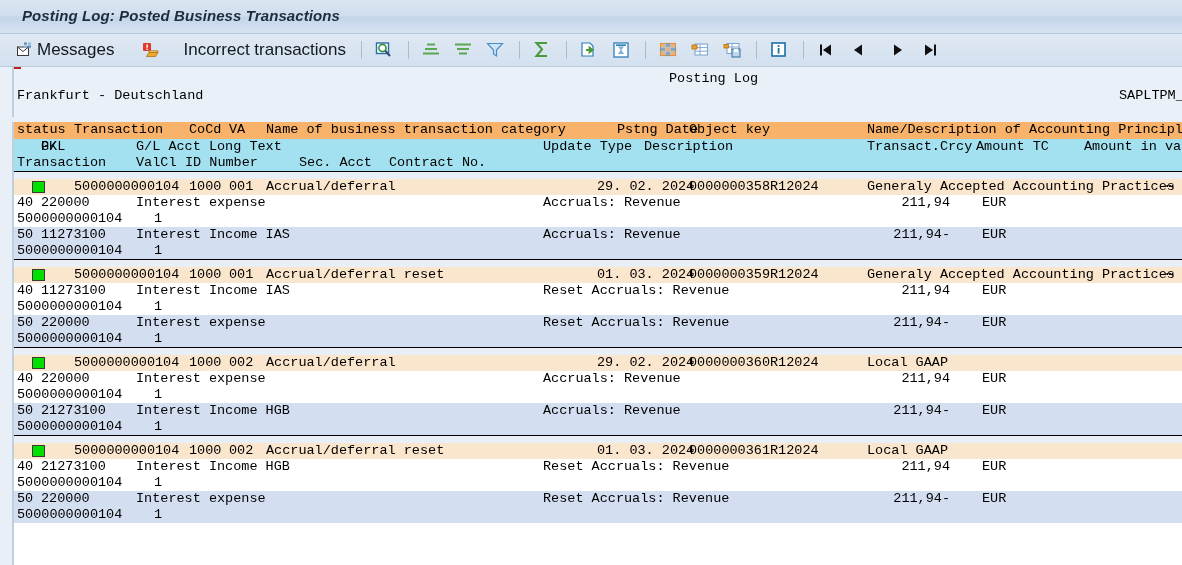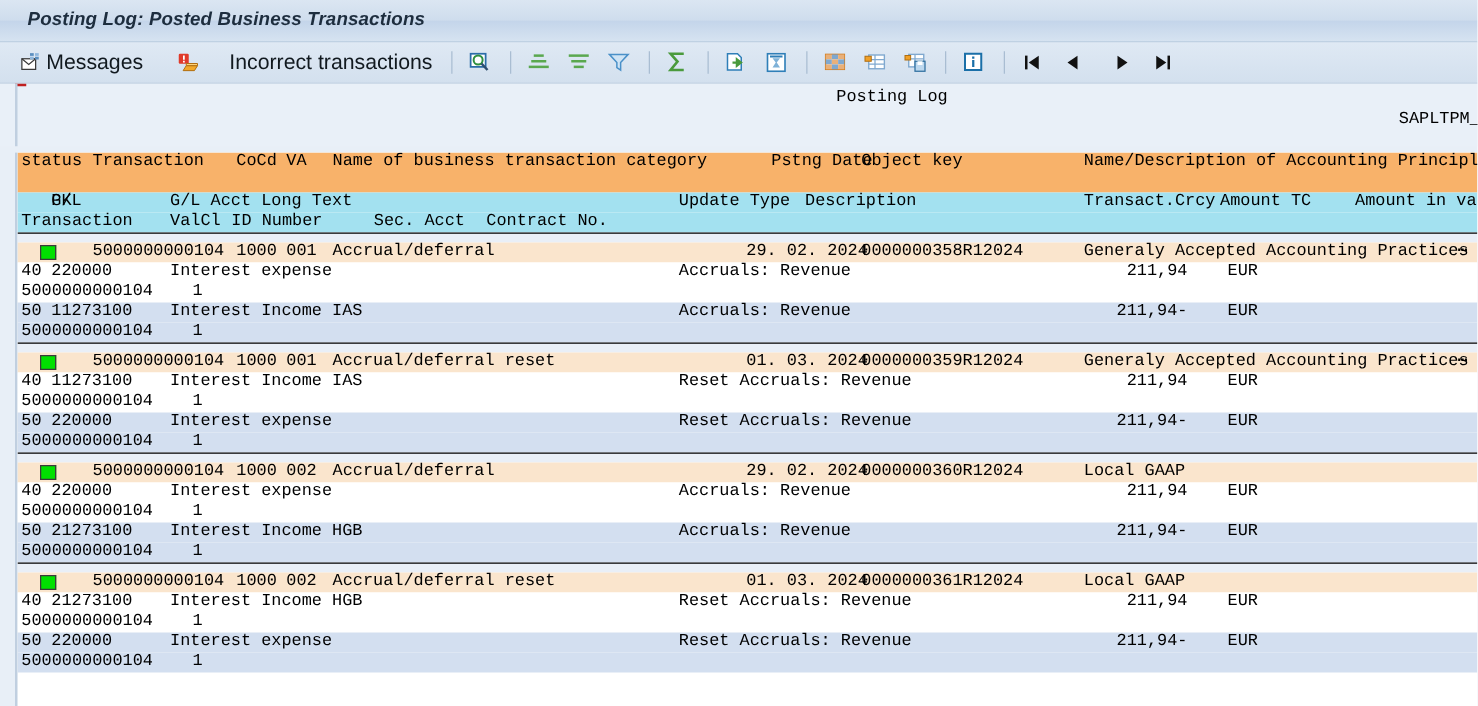--- a/index.html
+++ b/index.html
@@ -130,21 +130,21 @@
     border-left: 2px solid #c0cfe0;
     box-sizing: border-box;
   }
   .row {
     position: relative;
     height: 16px;
     line-height: 16px;
     white-space: pre;
     box-sizing: border-box;
   }
-  .row.h1 { background: #f8b26a; height: 32px; }
+  .row.h1 { background: #f8b26a; height: 17px; }
   .row.h2 { background: #a3e1f0; height: 16px; }
   .row.h3 { background: #a3e1f0; height: 16px; }
   .row.grp {
     background: #fae5cd;
     height: 16px;
   }
   .row.da { background: #ffffff; }
   .row.db { background: #d3dff0; }
   .row.gap { background: #e9eff7; height: 8px; border-top: 1px solid #000000; }
 
@@ -363,20 +363,21 @@
           <rect x="13" y="3.5" width="2" height="11" fill="#111"></rect>
         </svg>
       </span>
     </div>
 
   </div>
 
   <div class="rpt-head">
     <div class="redbar"></div>
     <div class="vline"></div>
+    <div class="hl hl-sys2">Frankfurt - Deutschland</div>
     <div class="hl hl-mid">Posting Log</div>
     <div class="hl hl-prog">SAPLTPM_</div>
   </div>
 
   <div class="grid">
 
     <div class="row h1">
       <span class="c" style="left:3px;">status</span>
       <span class="c" style="left:60px;">Transaction</span>
       <span class="c" style="left:175px;">CoCd</span>

